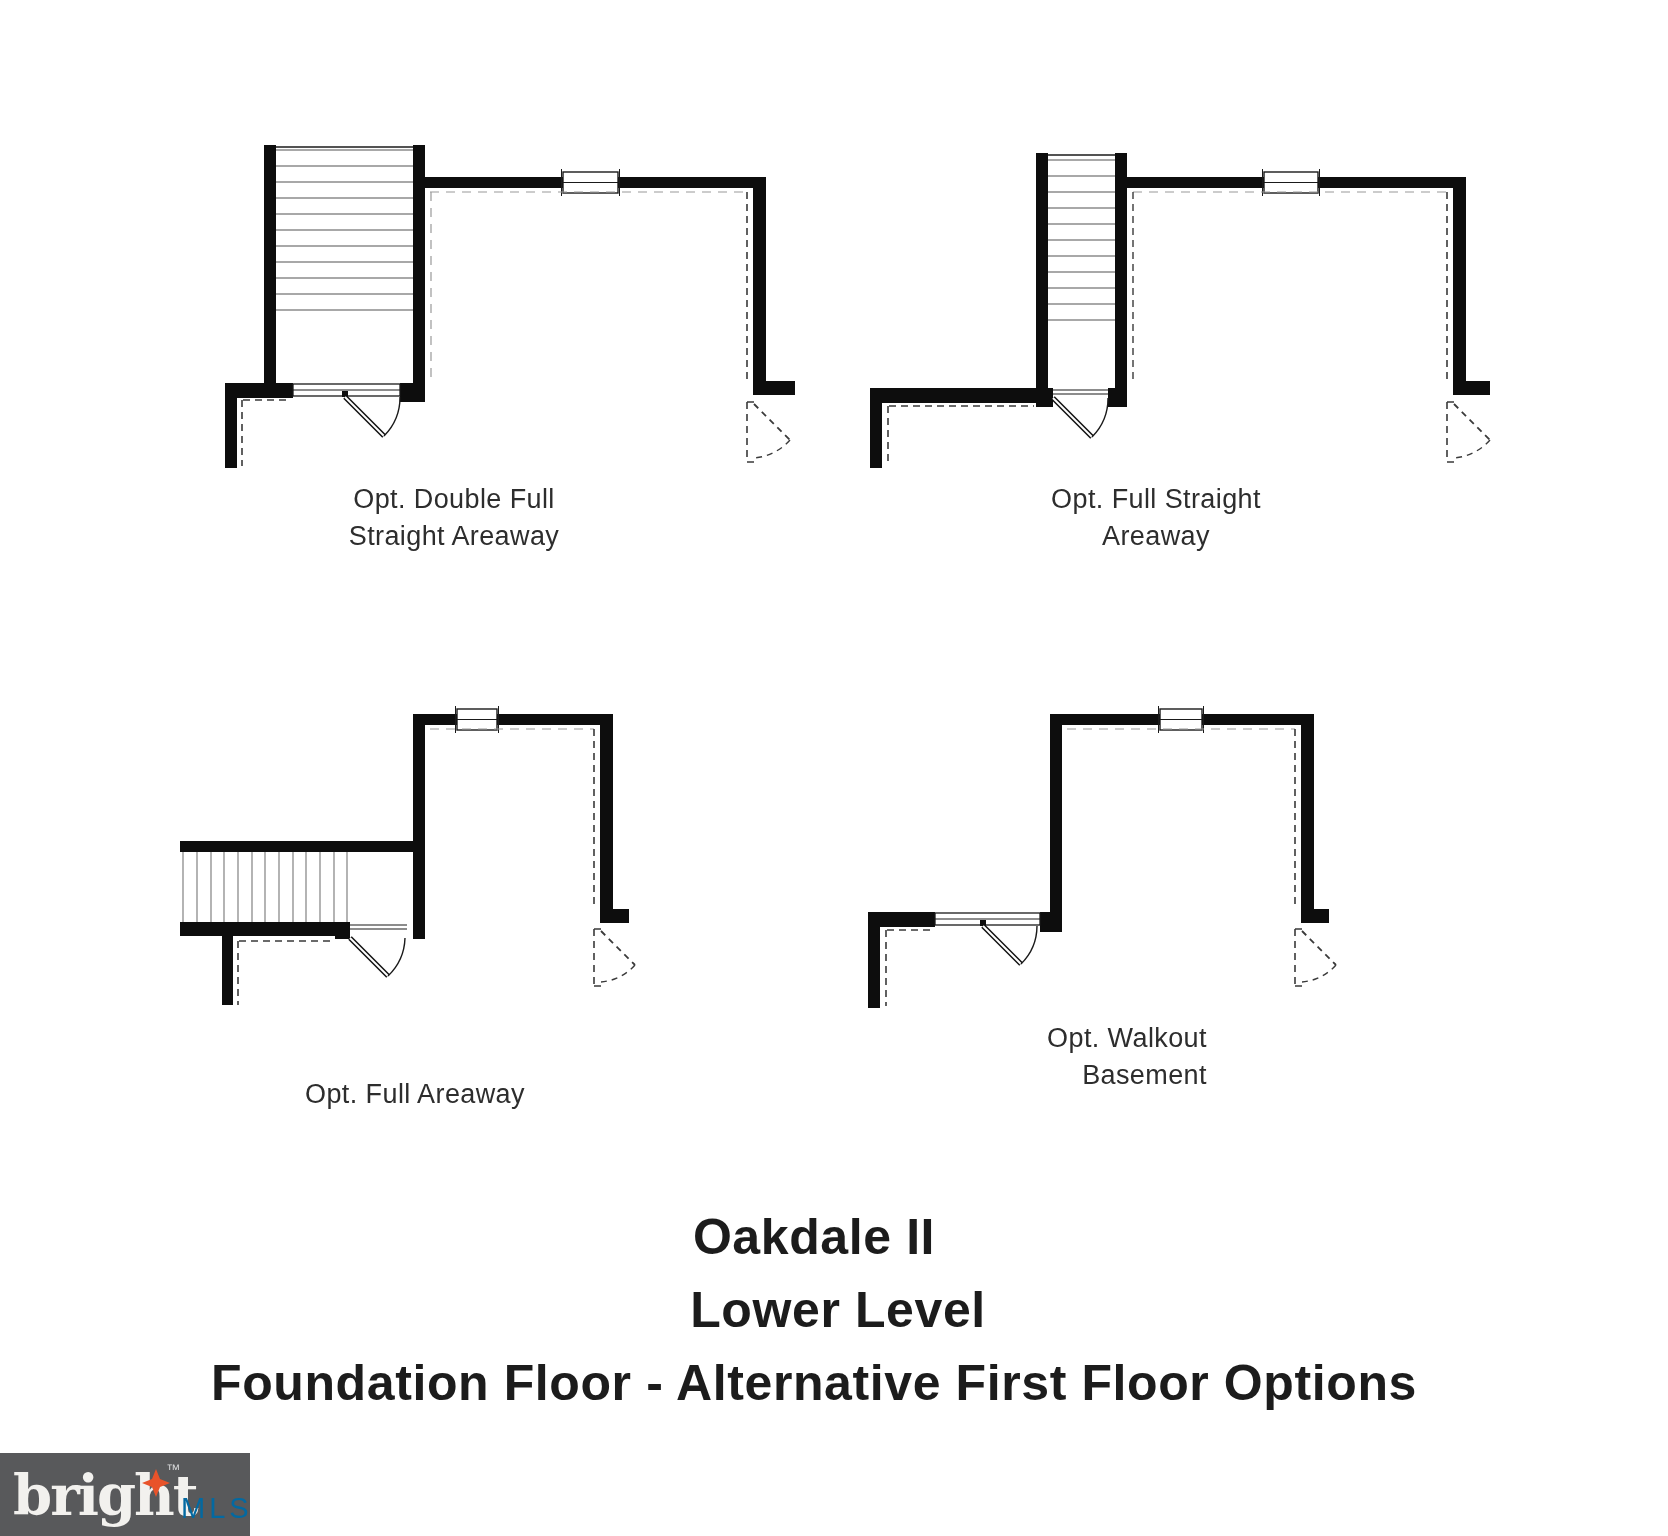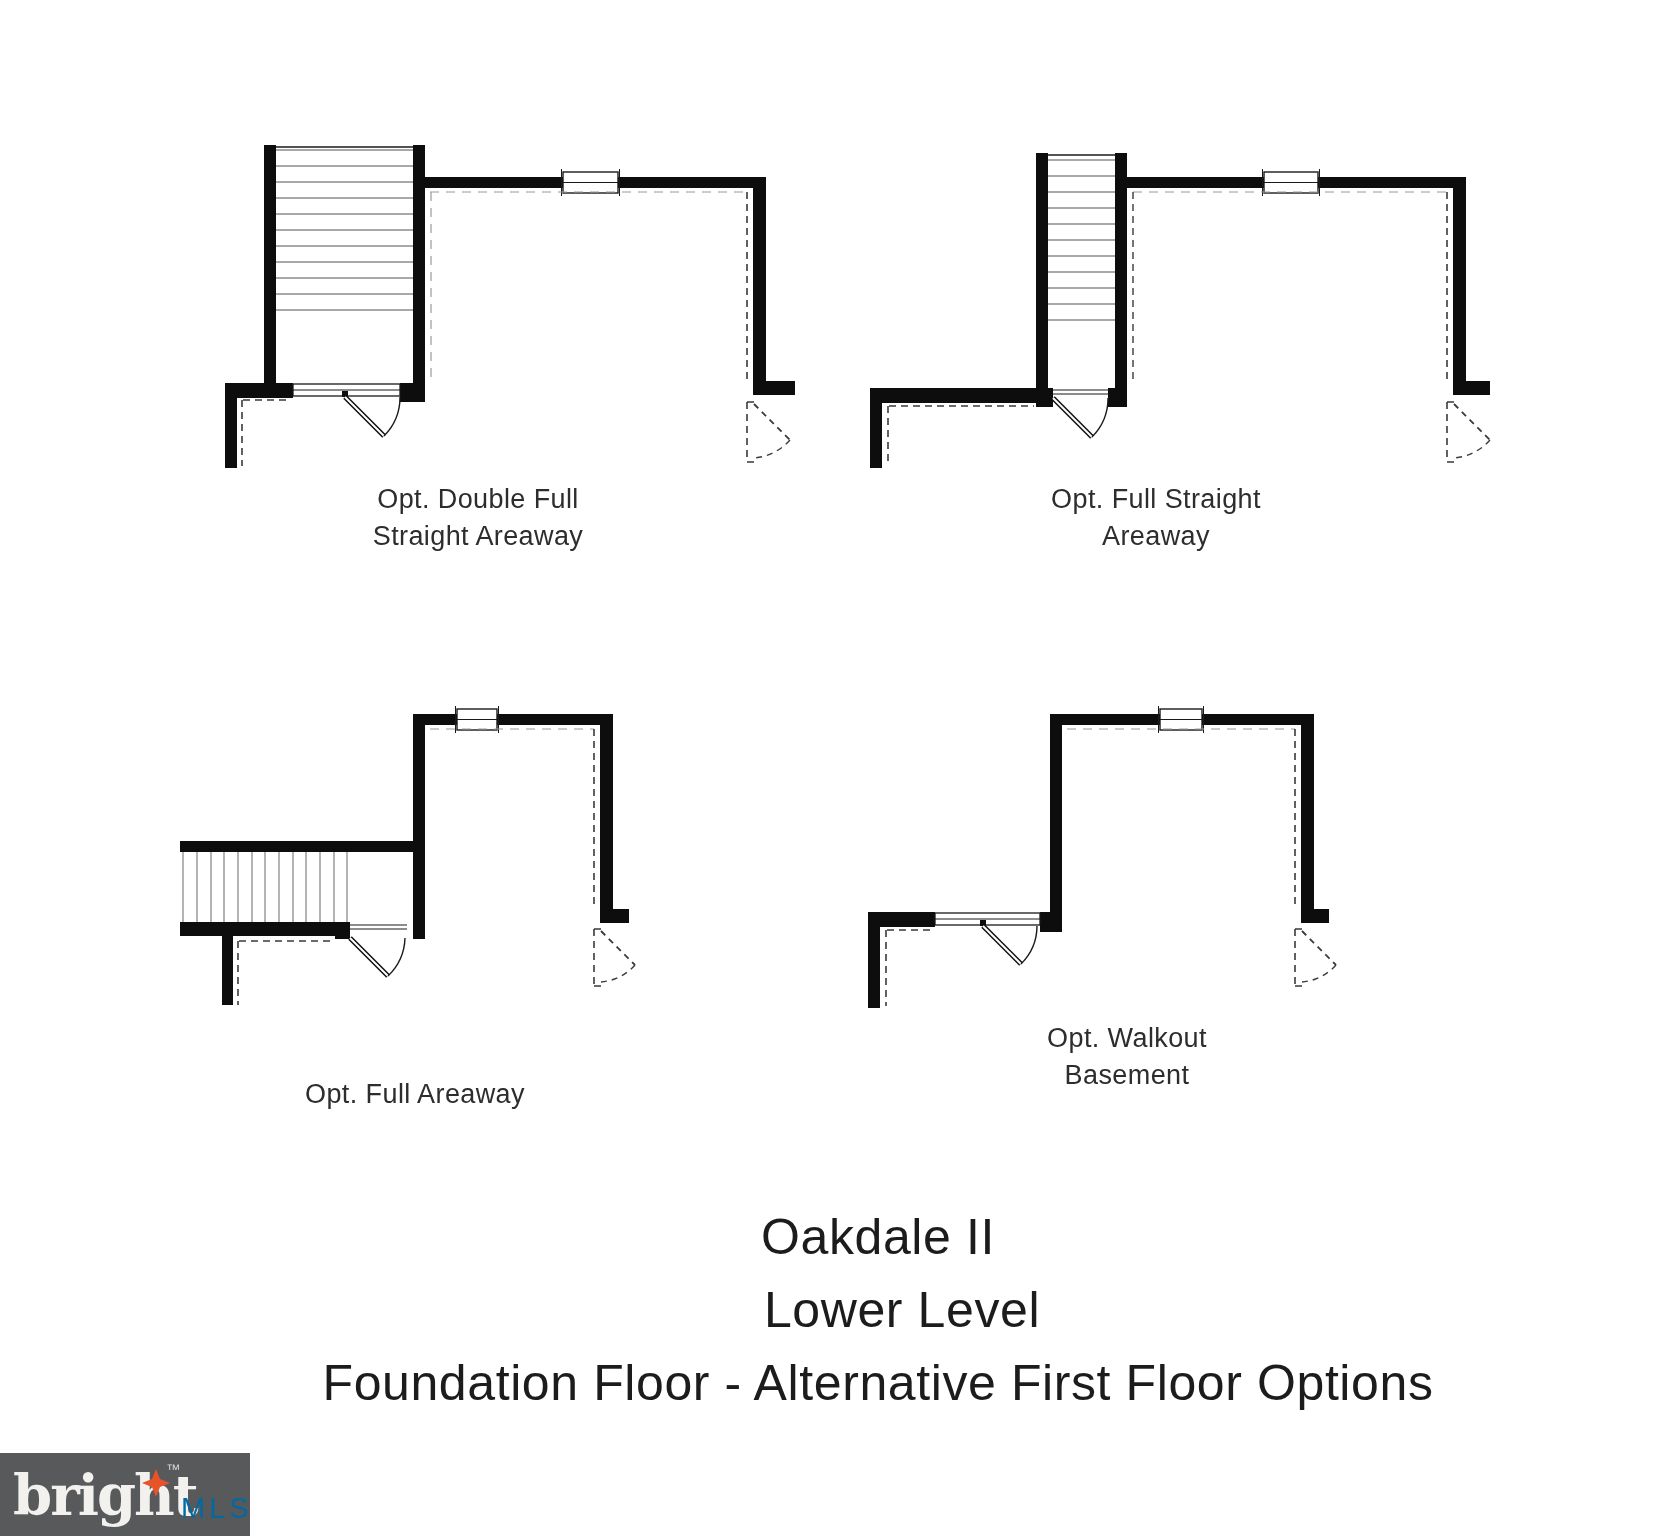--- a/index.html
+++ b/index.html
@@ -7,22 +7,22 @@
     position:relative;width:1668px;height:1536px;background:#ffffff;
     font-family:"Liberation Sans",sans-serif;overflow:hidden;
   }
   .plan-svg{position:absolute;left:0;top:0;}
   .plan-label{
     position:absolute;transform:translateX(-50%);
     text-align:center;font-size:27px;line-height:37px;
     color:#2d2d2d;letter-spacing:.4px;white-space:nowrap;
   }
   .title-line{
-    position:absolute;left:878px;transform:translateX(-50%);
-    font-size:50px;font-weight:400;color:#1c1c1c;letter-spacing:.6px;
+    position:absolute;left:814px;transform:translateX(-50%);
+    font-size:50px;font-weight:700;color:#1c1c1c;letter-spacing:.6px;
     white-space:nowrap;
   }
   .logo-bar{
     position:absolute;left:0;top:1453px;width:250px;height:83px;
     background:#58595b;
   }
   .logo-brand{
     position:absolute;left:13px;top:1467px;
     font-family:"DejaVu Serif","Liberation Serif",serif;
     font-weight:700;font-size:56px;line-height:56px;color:#f2f1ee;
@@ -192,32 +192,32 @@
         <path d="M1295 929 V986 M1295 929 H1304 M1295 986 H1304" stroke="#3a3a3a" stroke-width="1.6" stroke-dasharray="7 5" fill="none"></path>
         <path d="M886 930 V1006 M887 930 H933" stroke="#3a3a3a" stroke-width="1.6" stroke-dasharray="7 5" fill="none"></path>
       </g>
       <g>
         <path d="M1302 931 L1336 965" stroke="#3a3a3a" stroke-width="1.8" stroke-dasharray="6 5" fill="none"></path>
         <path d="M1336 965 A51 51 0 0 1 1302 982" stroke="#3a3a3a" stroke-width="1.4" stroke-dasharray="6 5" fill="none"></path>
       </g>
     </g>
   </svg>
 
-  <div class="plan-label" style="left:478px;top:481px;">
+  <div class="plan-label" style="left:454px;top:481px;">
     <div>Opt. Double Full</div>
     <div>Straight Areaway</div>
   </div>
   <div class="plan-label" style="left:1156px;top:481px;">
     <div>Opt. Full Straight</div>
     <div>Areaway</div>
   </div>
   <div class="plan-label" style="left:415px;top:1076px;">
     <div>Opt. Full Areaway</div>
   </div>
-  <div class="plan-label" style="left:1127px;top:1020px;">
+  <div class="plan-label" style="left:1127px;top:1020px;text-align:right;">
     <div>Opt. Walkout</div>
     <div>Basement</div>
   </div>
 
   <div class="title-line" style="top:1208px;">Oakdale II</div>
   <div class="title-line" style="top:1281px;margin-left:24px;">Lower Level</div>
   <div class="title-line" style="top:1354px;">Foundation Floor - Alternative First Floor Options</div>
 
   <div class="logo-bar"></div>
   <div class="logo-brand">bright</div>

